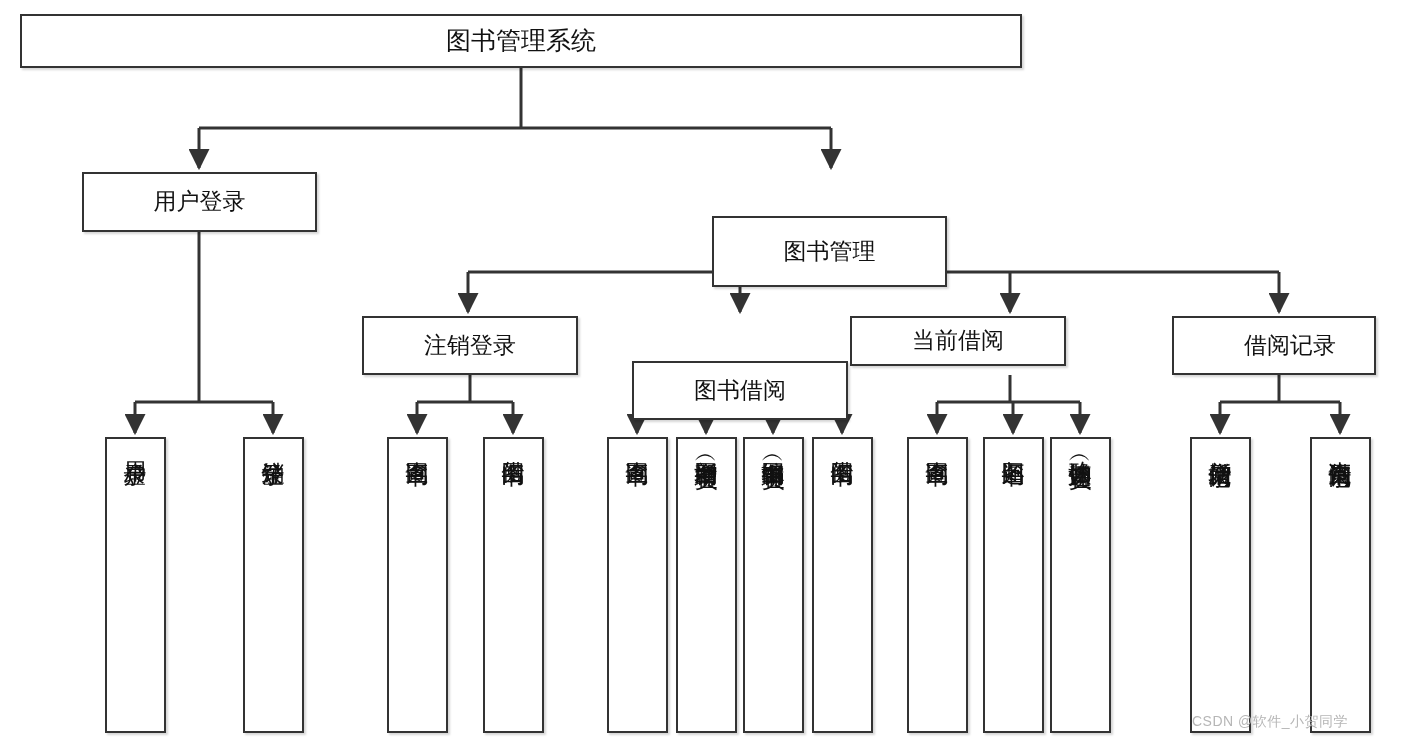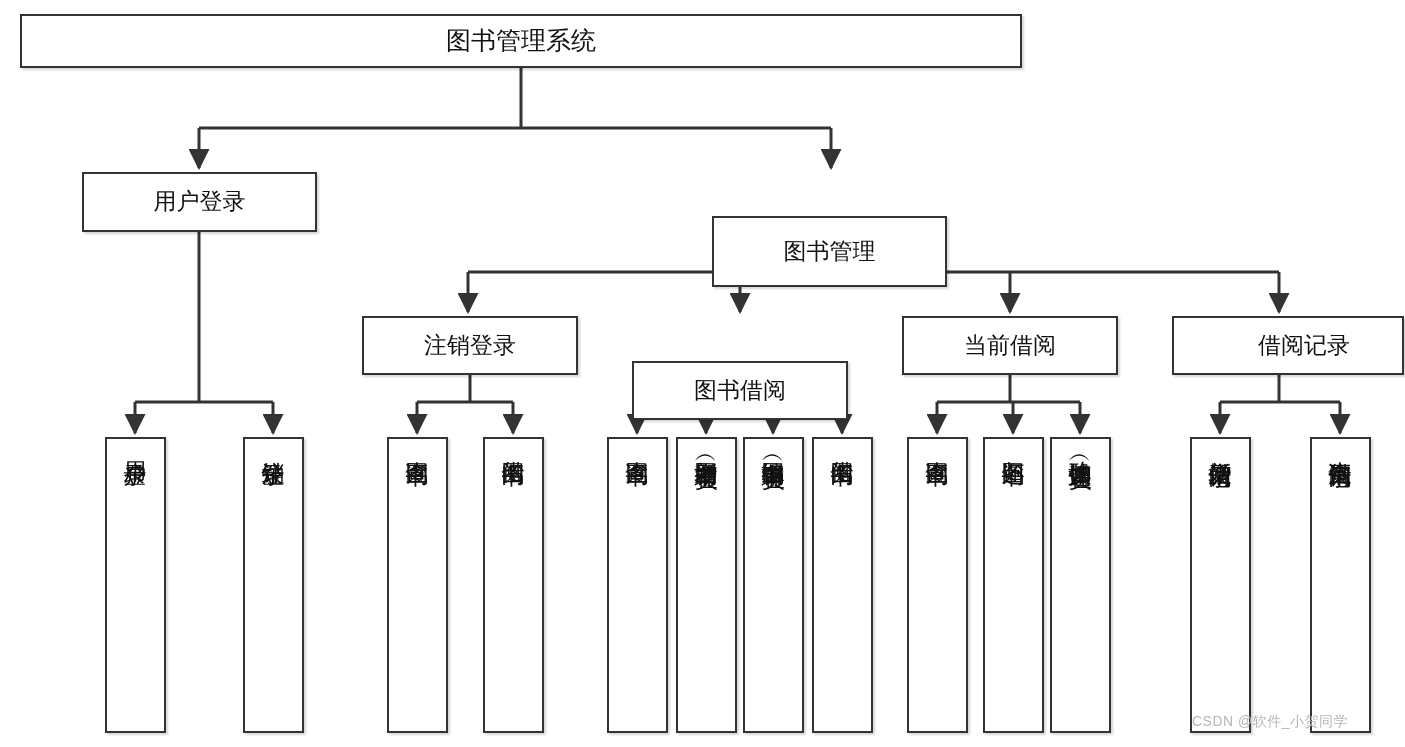--- a/index.html
+++ b/index.html
@@ -139,24 +139,24 @@
   <div class="node lvl2" style="left:712px;top:172px;width:235px;height:71px;margin-top:44px;">
     <span class="lbl">图书管理</span>
   </div>
 
   <div class="node lvl3" style="left:362px;top:316px;width:216px;height:59px;">
     <span class="lbl">注销登录</span>
   </div>
   <div class="node lvl3" style="left:632px;top:316px;width:216px;height:59px;margin-top:45px;">
     <span class="lbl">图书借阅</span>
   </div>
-  <div class="node lvl3" style="left:902px;top:316px;width:216px;height:59px;">
+  <div class="node lvl3" style="left:850px;top:316px;width:216px;height:50px;">
     <span class="lbl">当前借阅</span>
   </div>
-  <div class="node lvl3" style="left:1172px;top:316px;width:232px;height:59px;padding-left:32px;">
+  <div class="node lvl3" style="left:1172px;top:316px;width:204px;height:59px;padding-left:32px;">
     <span class="lbl">借阅记录</span>
   </div>
 
   <div class="node leaf" style="left:105px;top:437px;width:61px;height:296px;">
     <span class="lbl">用户登录</span>
   </div>
   <div class="node leaf" style="left:243px;top:437px;width:61px;height:296px;">
     <span class="lbl">注销登录</span>
   </div>
 

